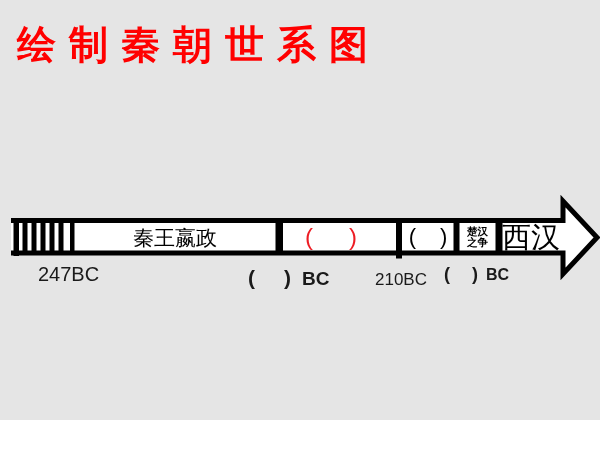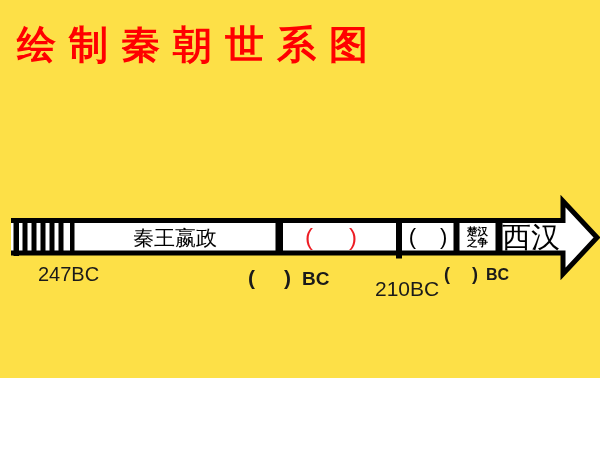--- a/index.html
+++ b/index.html
@@ -1,19 +1,19 @@
 <!DOCTYPE html>
 <html><head>
 <meta charset="utf-8">
 <style>
   html,body{margin:0;padding:0;background:#fff;}
   .slide{
     position:relative;
-    width:600px;height:378px;
-    background:#fde047;
+    width:600px;height:420px;
+    background:#e5e5e5;
     overflow:hidden;
     font-family:"Liberation Sans","DejaVu Sans",sans-serif;
     color:#000;
   }
   
   .title{
     position:absolute;left:17px;top:22px;margin:0;
     font-family:"DejaVu Serif","Liberation Serif",serif;
     font-size:39px;line-height:44px;font-weight:bold;
     letter-spacing:13px;color:#ff0000;white-space:nowrap;
@@ -30,21 +30,21 @@
   .xihan{left:502px;width:58px;font-size:29px;font-weight:500;}
   .chuhan{left:459px;width:37px;flex-direction:column;font-size:10.5px;font-weight:700;}
   .chuhan span{display:block;line-height:11px;}
   .paren-red{left:283px;width:96px;font-size:24px;color:#ed1c24;}
   .paren-red .sp{display:inline-block;width:36px;}
   .paren-black{left:402px;width:52px;font-size:22px;}
   .paren-black .sp{display:inline-block;width:24px;}
   
   .below{position:absolute;line-height:1;white-space:nowrap;font-weight:400;color:#1a1a1a;}
   .y247{left:38px;top:264px;font-size:20px;}
-  .y210{left:375px;top:278px;font-size:21px;text-align:center;}
+  .y210{left:375px;top:271px;font-size:17px;text-align:center;}
   .blank-row{display:flex;align-items:baseline;font-weight:600;}
   .blank1{left:248px;top:267px;font-size:21px;}
   .blank1 .sp1{display:inline-block;width:29px;}
   .blank1 .sp2{display:inline-block;width:11px;}
   .blank1 .bc{font-size:19px;}
   .blank2{left:444px;top:265px;font-size:18px;}
   .blank2 .sp1{display:inline-block;width:22px;}
   .blank2 .sp2{display:inline-block;width:8px;}
   .blank2 .bc{font-size:16px;}
 </style>

